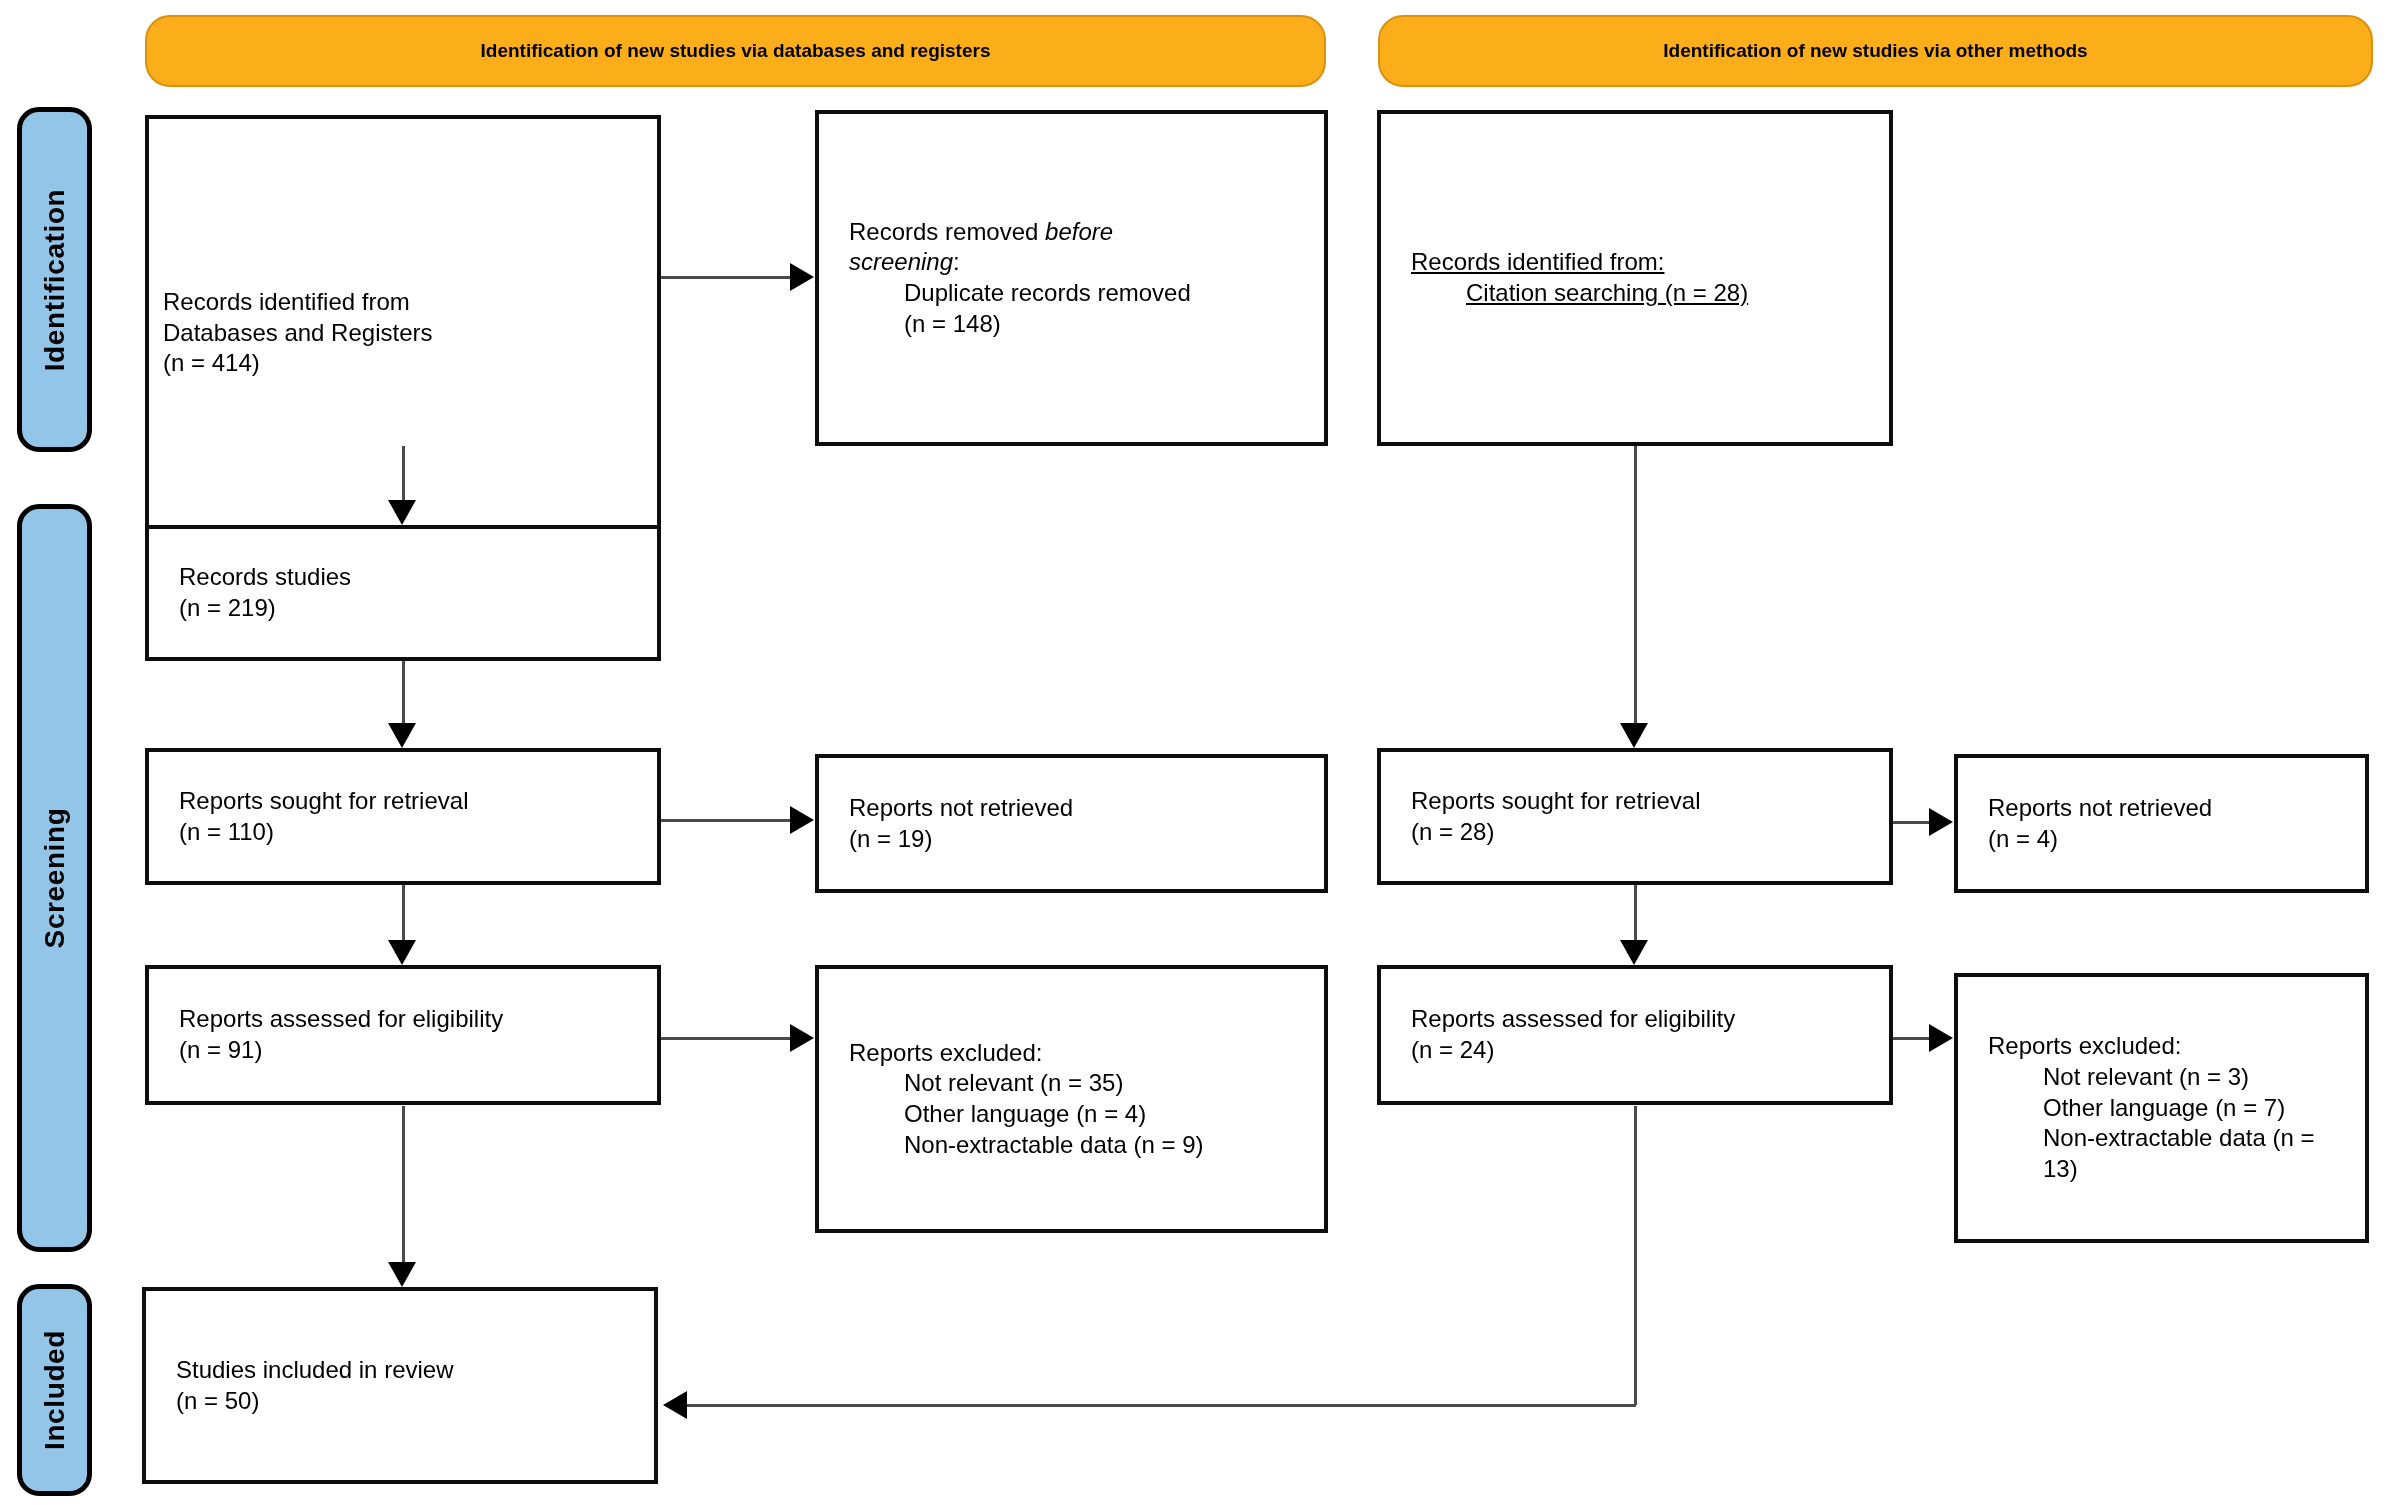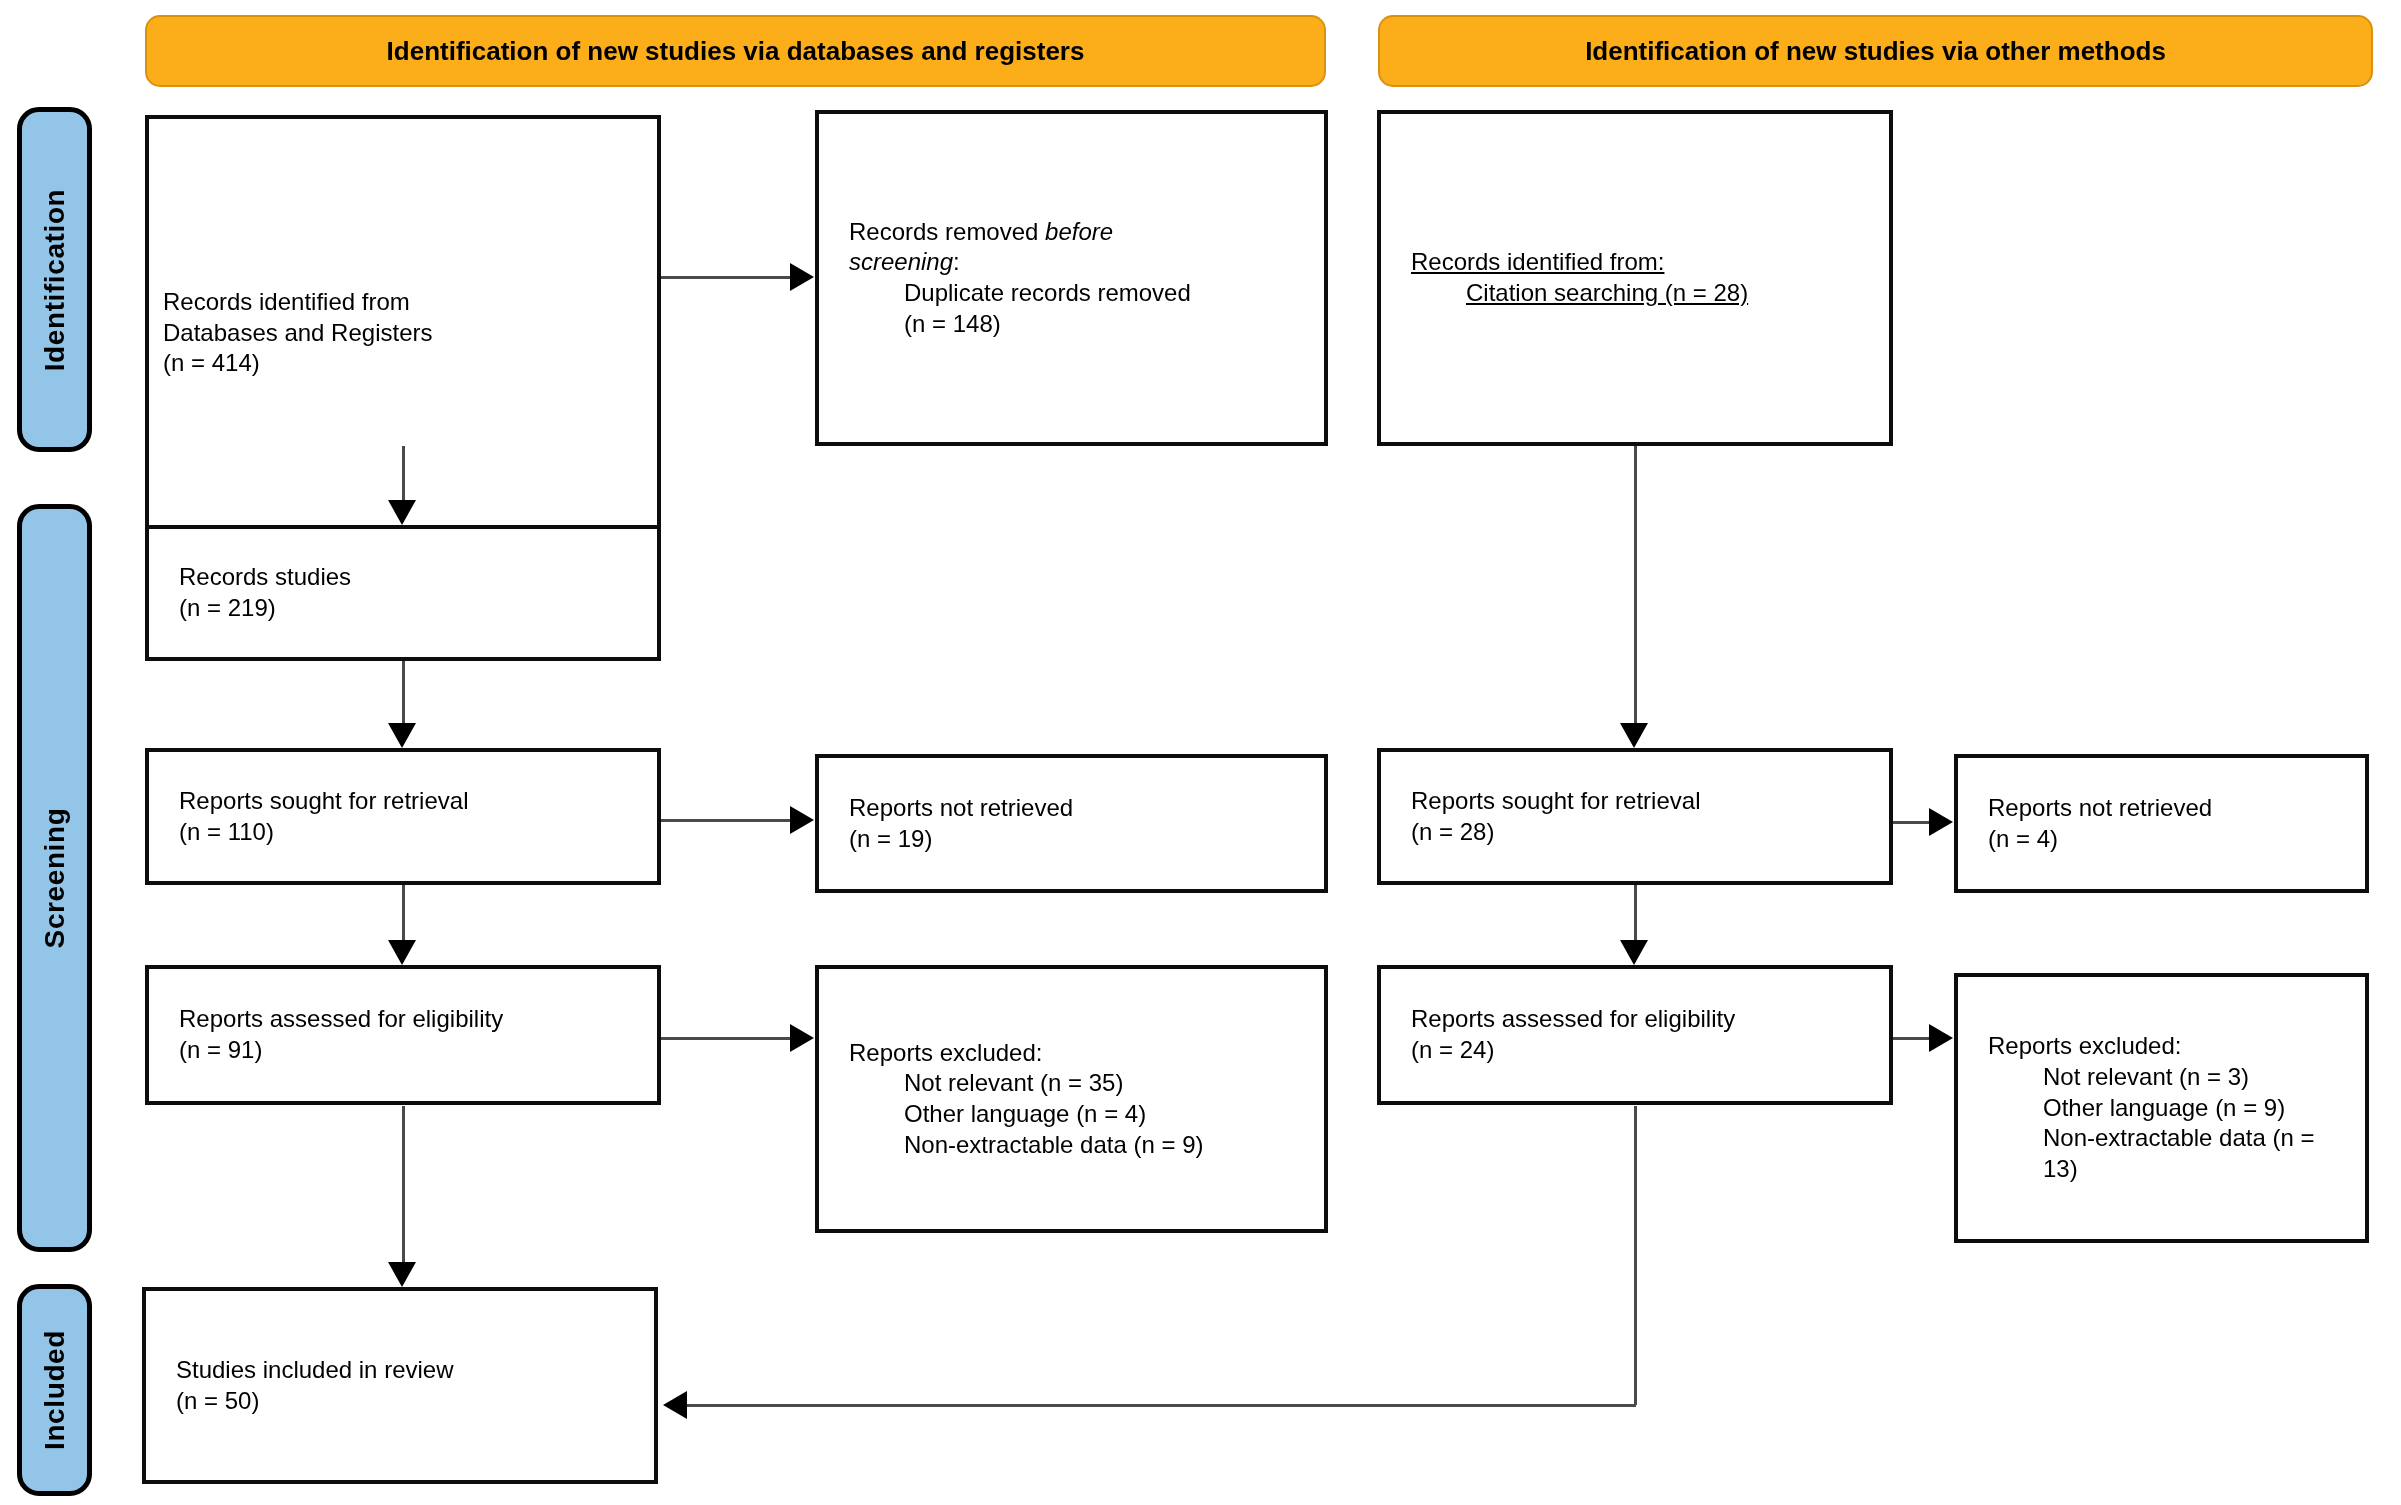--- a/index.html
+++ b/index.html
@@ -2,24 +2,24 @@
 <html style="font-size:9.3px"><head>
 <meta charset="utf-8">
 <style>
   html,body{margin:0;padding:0;background:#ffffff;}
   body{
     width:2401px;height:1506px;position:relative;
     font-family:"Liberation Sans", sans-serif;color:#000;
   }
   
   .banner{
-    position:absolute;height:68px;border-radius:15px;
+    position:absolute;height:68px;border-radius:25px;
     background:#FBAD1A;border:2.9px solid #DB9110;
     display:flex;align-items:center;justify-content:center;
-    font-weight:bold;font-size:26px;
+    font-weight:bold;font-size:19px;
   }
   
   .stage{
     position:absolute;width:75px;background:#92C5E8;border:5.2px solid #000;
     border-radius:22px;display:flex;align-items:center;justify-content:center;
     box-sizing:border-box;
   }
   .stage span{
     transform:rotate(-90deg);white-space:nowrap;
     font-weight:bold;font-size:28px;letter-spacing:0.6px;
@@ -133,21 +133,21 @@
 </div>
 
 <div class="box" style="left:1954px;top:754px;width:415px;height:139px;">
   <div>Reports not retrieved</div>
   <div>(n = 4)</div>
 </div>
 
 <div class="box" style="left:1954px;top:973px;width:415px;height:270px;">
   <div>Reports excluded:</div>
   <div class="ind">Not relevant (n = 3)</div>
-  <div class="ind">Other language (n = 9)</div>
+  <div class="ind">Other language (n = 7)</div>
   <div class="ind">Non-extractable data (n = 13)</div>
 </div>
 
 <div class="vline" style="left:402px;top:446px;height:54px;"></div>
 <div class="head-down" style="left:388px;top:500px;"></div>
 
 <div class="vline" style="left:402px;top:661px;height:63px;"></div>
 <div class="head-down" style="left:388px;top:723px;"></div>
 
 <div class="vline" style="left:402px;top:885px;height:56px;"></div>

